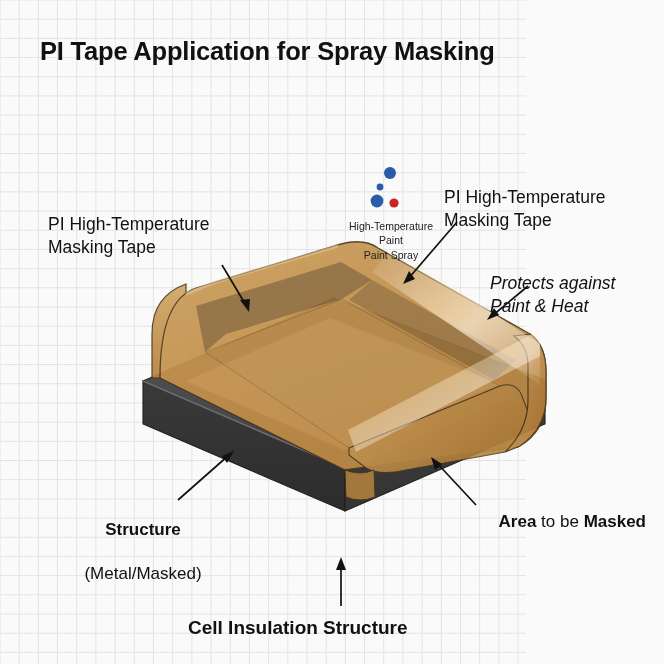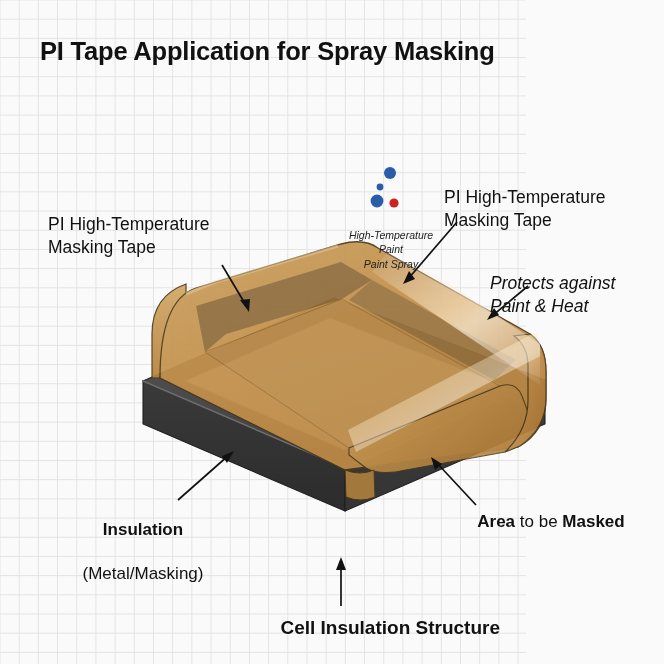--- a/index.html
+++ b/index.html
@@ -70,51 +70,50 @@
     width: 200px;
   }
   #label-protects {
     left: 490px;
     top: 272px;
     width: 152px;
     font-style: italic;
   }
   #label-spray {
     left: 345px;
-    top: 228px;
+    top: 219px;
     width: 92px;
     font-size: 10.5px;
     color: #222;
     line-height: 1.38;
     text-align: center;
-    font-style: italic;
   }
   #label-substrate {
     left: 55px;
     top: 497px;
     width: 176px;
     font-size: 17px;
     text-align: center;
   }
   #label-substrate .b { font-weight: bold; }
   #label-area {
     left: 456px;
     top: 511px;
     width: 190px;
     font-size: 17px;
-    text-align: center;
+    text-align: right;
   }
   #label-area .b { font-weight: bold; }
   #caption-bottom {
-    left: 180px;
+    left: 188px;
     top: 616px;
     width: 320px;
     font-size: 19px;
     font-weight: bold;
-    text-align: right;
+    text-align: left;
   }
 </style>
 </head>
 <body>
 
 <div id="canvas">
 
   <svg class="svg-layer" viewBox="0 0 664 664">
     <defs>
       <linearGradient id="gradTapeTop" x1="0" y1="0" x2="0.75" y2="1">
@@ -272,21 +271,21 @@
 Masking Tape</div>
 
   <div class="lbl" id="label-protects">Protects against
 Paint &amp; Heat</div>
 
   <div class="lbl" id="label-spray">High-Temperature
 Paint
 Paint Spray</div>
 
   <div class="lbl" id="label-substrate">
-    <span class="b">Insulation</span><br>
-    <span>(Metal/Masking)</span>
+    <span class="b">Structure</span><br>
+    <span>(Metal/Masked)</span>
   </div>
 
   <div class="lbl" id="label-area"><span class="b">Area</span><span> to be </span><span class="b">Masked</span></div>
 
   <div class="lbl" id="caption-bottom">Cell Insulation Structure</div>
 
 </div>
 
 </body></html>

